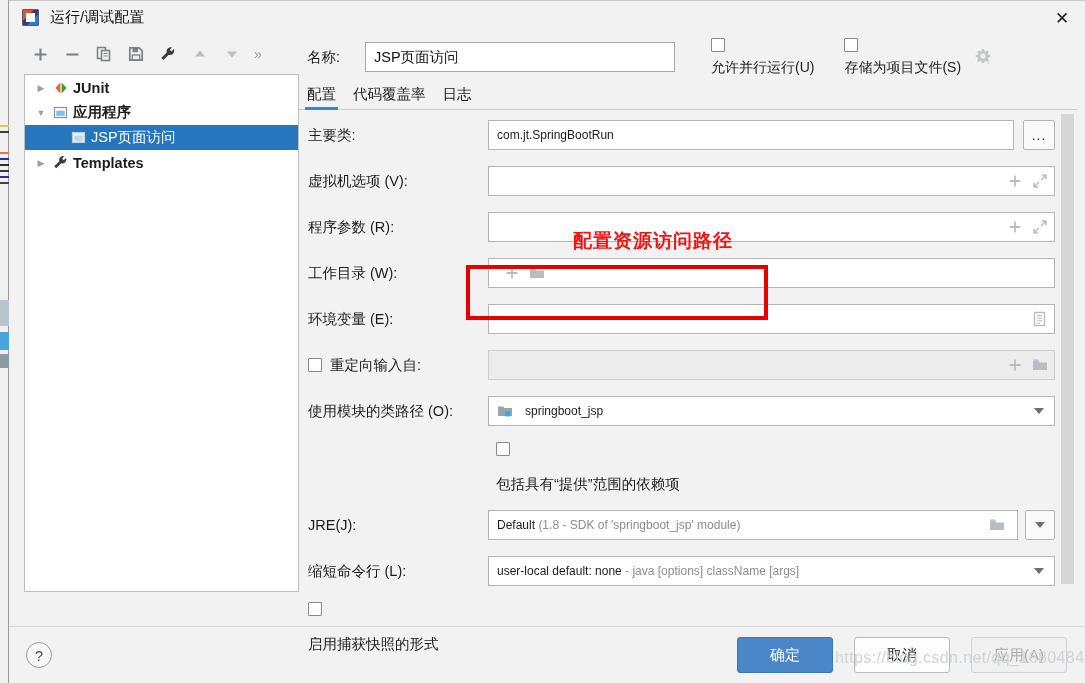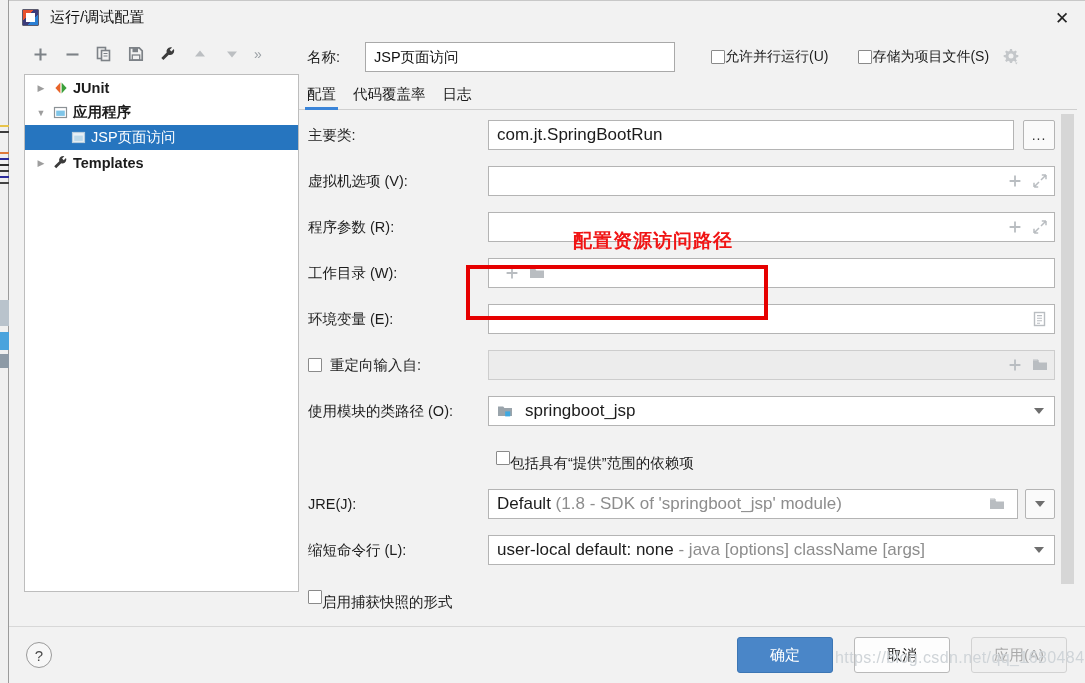--- a/index.html
+++ b/index.html
@@ -84,21 +84,21 @@
 
   
   #right-pane{ flex:1; min-width:0; display:flex; flex-direction:column; padding-right:8px; }
 
   #name-row{ height:46px; display:flex; align-items:center; padding:0 0 0 8px; gap:0; }
   #name-label{ width:58px; flex:none; font-size:14.5px; }
   #name-input{
     width:310px; height:30px; border:1px solid #a9a9a9; background:#fff;
     padding:0 8px; font-size:14.5px; font-family:inherit; color:#111; outline:none;
   }
-  .cbx-wrap{ display:flex; align-items:center; cursor:pointer; font-size:14px; }
+  .cbx-wrap{ display:flex; align-items:flex-start; gap:7px; cursor:pointer; font-size:14px;flex-direction:column; }
   .cbx{
     width:14px; height:14px; flex:none; border:1px solid #8a8a8a; background:#fff; border-radius:1px;
   }
   #name-cb1{ margin-left:36px; }
   #name-cb2{ margin-left:30px; }
   #gear{ margin-left:12px; width:20px; height:20px; flex:none; cursor:pointer; }
 
   
   #tabs{
     display:flex; align-items:flex-end; height:30px; padding-left:8px; gap:17px;
@@ -113,21 +113,21 @@
   #form-scroll{ flex:1; position:relative; min-height:0; padding-top:10px; }
   #form{
     position:relative; margin-left:8px; margin-right:22px;
     border-left:1px solid transparent;
   }
   .frow{ display:flex; align-items:center; min-height:30px; margin-bottom:16px; }
   .flabel{ width:180px; flex:none; font-size:14.5px; color:#1c1c1c; }
   .fctl{ flex:1; display:flex; align-items:center; min-width:0; position:relative; }
   .finput{
     flex:1; height:30px; border:1px solid #b4b4b4; background:#fff;
-    display:flex; align-items:center; padding:0 6px 0 8px; font-size:17px;
+    display:flex; align-items:center; padding:0 6px 0 8px; font-size:12px;
     min-width:0; color:#1c1c1c; overflow:hidden; white-space:nowrap;
   }
   .finput.disabled{ background:#ececec; border-color:#cdcdcd; }
   .finput .txt{ flex:1; min-width:0; overflow:hidden; text-overflow:ellipsis; }
   .finput .sub{ color:#8d8d8d; }
   .ficons{ display:flex; align-items:center; gap:8px; margin-left:6px; flex:none; color:#b9bdc1; }
   .ficon{ width:17px; height:17px; display:flex; align-items:center; justify-content:center; cursor:pointer; }
   .btn-dots{
     width:32px; height:30px; margin-left:9px; flex:none;
     border:1px solid #b4b4b4; background:#fafafa; border-radius:2px;

